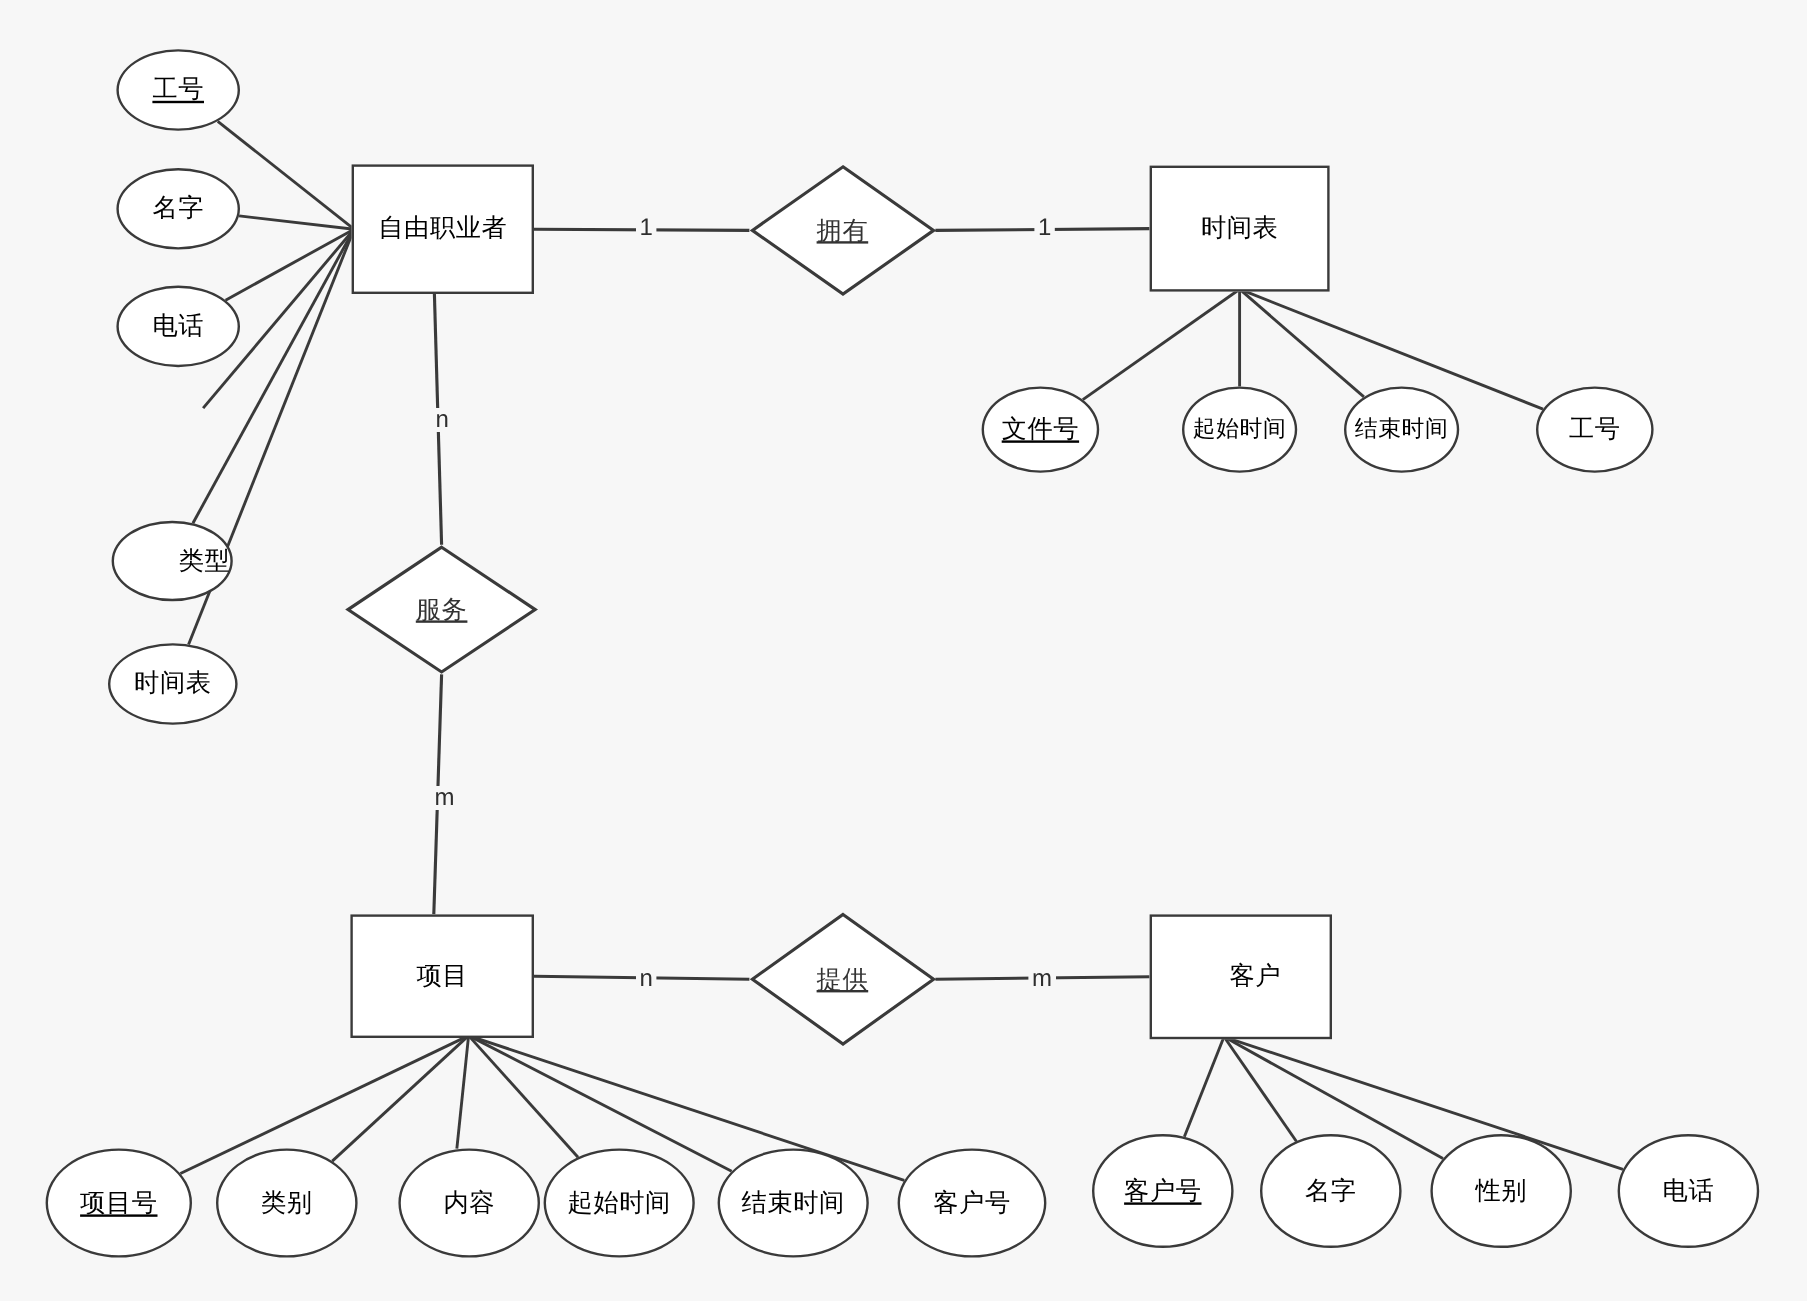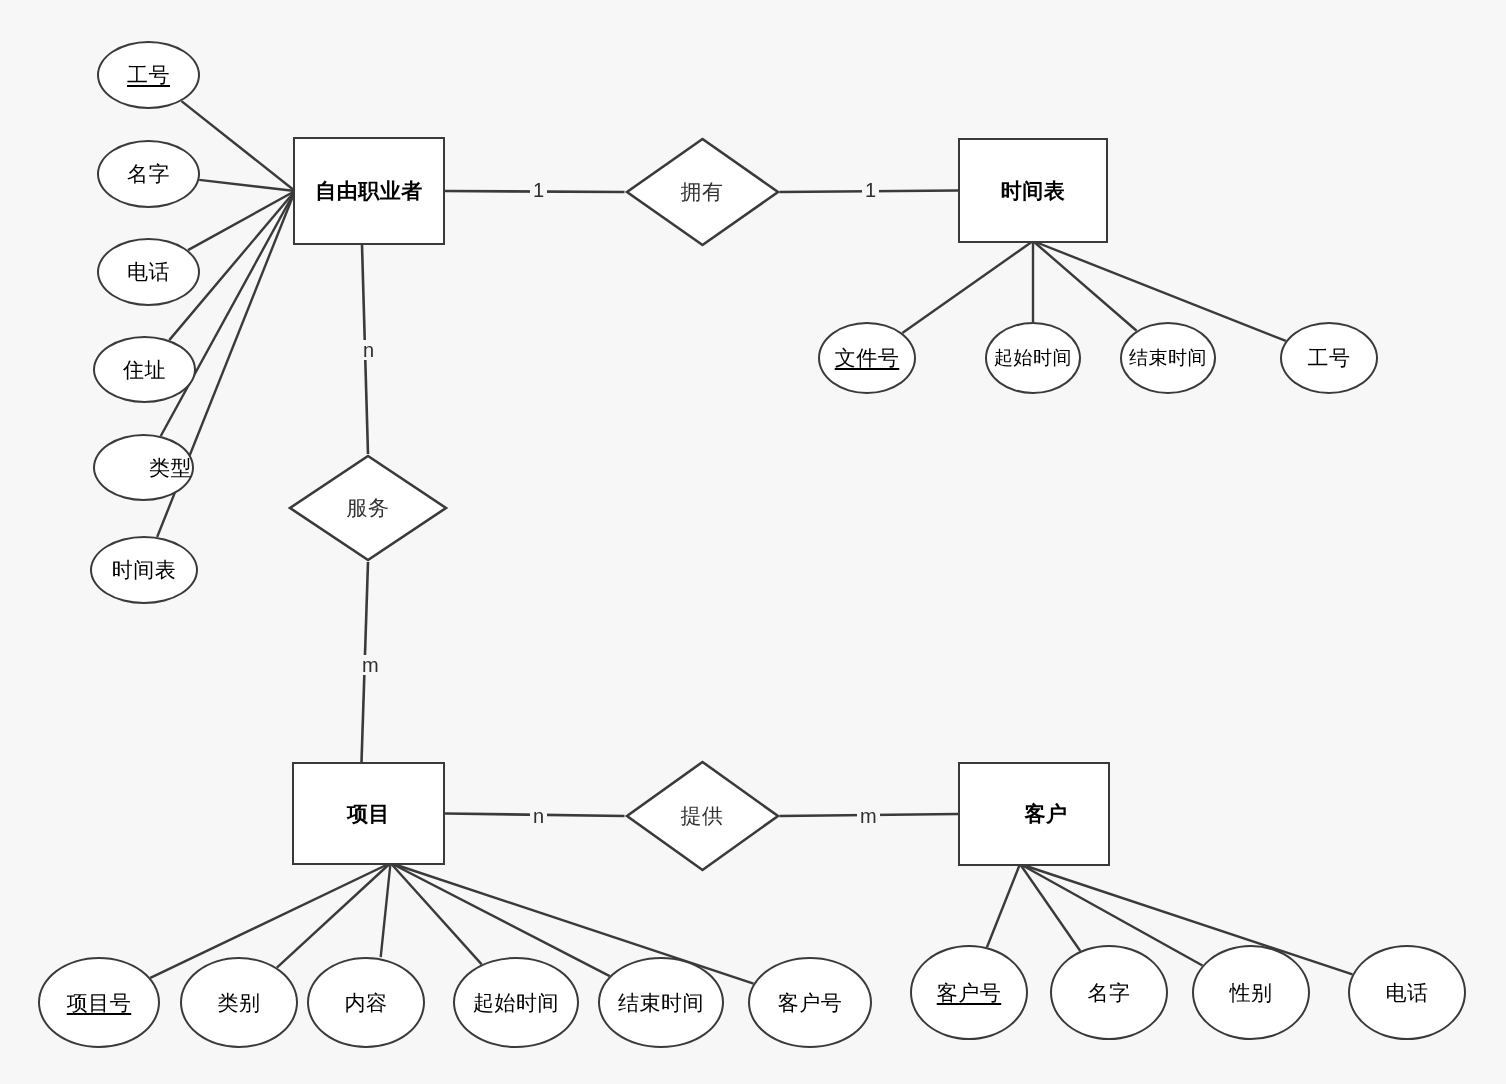--- a/index.html
+++ b/index.html
@@ -35,21 +35,20 @@
     text-align: center;
     color: #000000;
     font-size: 21px;
     line-height: 1.22;
     letter-spacing: 0.5px;
     z-index: 3;
   }
   .entity {
     background: #ffffff;
     border: 2.4px solid #4a4a4a;
-    font-weight: bold;
   }
   .attr {
     background: #ffffff;
     border: 2.6px solid #3a3a3a;
     border-radius: 50%;
   }
   .attr .label.key {
     text-decoration: underline;
     text-underline-offset: 3px;
   }
@@ -68,20 +67,21 @@
     left: 0;
     top: 0;
     width: 100%;
     height: 100%;
     display: flex;
     align-items: center;
     justify-content: center;
     color: #333333;
     font-size: 21px;
     letter-spacing: 0.5px;
+    text-decoration: underline;
   }
   .card {
     position: absolute;
     color: #2f2f2f;
     font-size: 20px;
     background: #f7f7f7;
     padding: 0 3px;
     z-index: 4;
     line-height: 1;
   }
@@ -161,23 +161,20 @@
 
   <div class="node attr" id="a-f_empno" style="left: 97px; top: 41px; width: 103px; height: 68px; border-color: rgb(58, 58, 58); background: rgb(255, 255, 255);">
     <span class="label key">工号</span>
     </div>
   <div class="node attr" id="a-f_name" style="left: 97px; top: 140px; width: 103px; height: 68px; border-color: rgb(58, 58, 58); background: rgb(255, 255, 255);">
     <span class="label">名字</span>
     </div>
   <div class="node attr" id="a-f_phone" style="left: 97px; top: 238px; width: 103px; height: 68px; border-color: rgb(58, 58, 58); background: rgb(255, 255, 255);">
     <span class="label">电话</span>
     </div>
-  <div class="node attr" id="a-f_addr" style="left: 93px; top: 336px; width: 103px; height: 67px; border-color: rgb(58, 58, 58); background: rgb(255, 255, 255);">
-    <span class="label">住址</span>
-    </div>
   <div class="node attr" id="a-f_type" style="left: 93px; top: 434px; width: 101px; height: 67px; border-color: rgb(58, 58, 58); background: rgb(255, 255, 255); justify-content: flex-end;">
     <span class="label">类型</span>
     </div>
   <div class="node attr" id="a-f_sheet" style="left: 90px; top: 536px; width: 108px; height: 68px; border-color: rgb(58, 58, 58); background: rgb(255, 255, 255);">
     <span class="label">时间表</span>
     </div>
 
   <div class="node attr" id="a-t_fileno" style="left: 818px; top: 322px; width: 98px; height: 72px; border-color: rgb(58, 58, 58); background: rgb(255, 255, 255); text-align: right;">
     <span class="label key">文件号</span>
     </div>
@@ -190,21 +187,21 @@
   <div class="node attr" id="a-t_empno" style="left: 1280px; top: 322px; width: 98px; height: 72px; border-color: rgb(58, 58, 58); background: rgb(255, 255, 255);">
     <span class="label">工号</span>
     </div>
 
   <div class="node attr" id="a-p_projno" style="left: 38px; top: 957px; width: 122px; height: 91px; border-color: rgb(58, 58, 58); background: rgb(255, 255, 255);">
     <span class="label key">项目号</span>
     </div>
   <div class="node attr" id="a-p_cat" style="left: 180px; top: 957px; width: 118px; height: 91px; border-color: rgb(58, 58, 58); background: rgb(255, 255, 255);">
     <span class="label">类别</span>
     </div>
-  <div class="node attr" id="a-p_content" style="left: 307px; top: 957px; width: 118px; height: 91px; border-color: rgb(58, 58, 58); background: rgb(255, 255, 255);">
+  <div class="node attr" id="a-p_content" style="left: 332px; top: 957px; width: 118px; height: 91px; border-color: rgb(58, 58, 58); background: rgb(255, 255, 255);">
     <span class="label">内容</span>
     </div>
   <div class="node attr" id="a-p_start" style="left: 453px; top: 957px; width: 126px; height: 91px; border-color: rgb(58, 58, 58); background: rgb(255, 255, 255);">
     <span class="label">起始时间</span>
     </div>
   <div class="node attr" id="a-p_end" style="left: 598px; top: 957px; width: 126px; height: 91px; border-color: rgb(58, 58, 58); background: rgb(255, 255, 255);">
     <span class="label">结束时间</span>
     </div>
   <div class="node attr" id="a-p_custno" style="left: 748px; top: 957px; width: 124px; height: 91px; border-color: rgb(58, 58, 58); background: rgb(255, 255, 255);">
     <span class="label">客户号</span>

